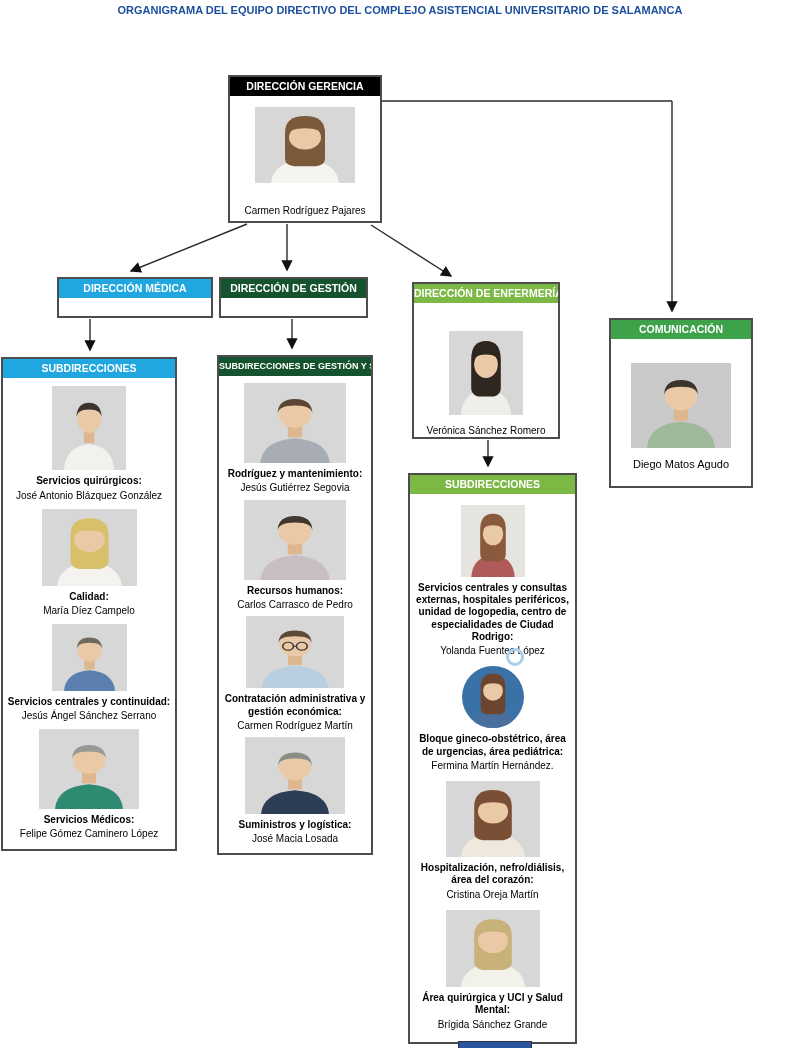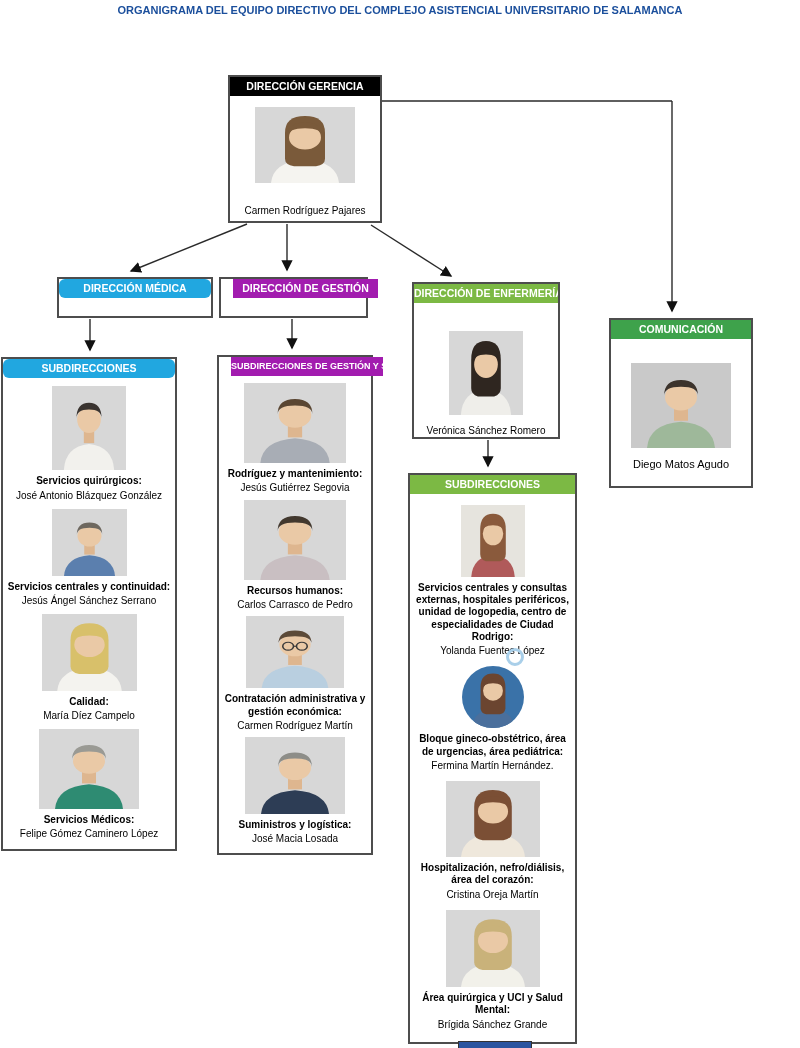--- a/index.html
+++ b/index.html
@@ -13,22 +13,22 @@
   }
   .box{
     position:absolute;background:#fff;border:2px solid #4d4d4d;box-sizing:border-box;
   }
   .hdr{
     width:100%;height:19px;line-height:19px;text-align:center;color:#fff;
     font-weight:bold;font-size:10.5px;box-sizing:border-box;white-space:nowrap;overflow:hidden;
   }
   .hdr.small{font-size:9px;}
   .blue-dk{background:#000000;}
-  .blue-lt{background:#21A7E0;border-radius:6px;}
-  .orange{background:#a21caf;margin-left:12px;}
+  .blue-lt{background:#21A7E0;}
+  .orange{background:#14532d;}
   .green-lt{background:#7CB944;}
   .green-dk{background:#3EA24B;}
   .members{
     display:flex;flex-direction:column;align-items:center;justify-content:space-evenly;
     height:calc(100% - 19px);padding:2px 3px;box-sizing:border-box;
   }
   .member{display:flex;flex-direction:column;align-items:center;}
   .portrait{display:block;line-height:0;}
   .role{font-size:10px;font-weight:bold;text-align:center;line-height:1.22;margin-top:5px;}
   .pname{font-size:10px;text-align:left;line-height:1.25;margin-top:2px;}
@@ -129,42 +129,42 @@
     <rect x="43" y="52" width="14" height="16" fill="#deb68f"></rect>
     <path d="M16 100 Q18 72 50 69 Q82 72 84 100 Z" fill="#f2f1ed"></path>
 
     <circle cx="50" cy="40" r="16" fill="#eac9a6"></circle>
     <path d="M33 39 Q33 20 50 20 Q67 20 67 39 Q67 28 50 28 Q33 28 33 39 Z" fill="#3a3430"></path>
   </svg></span>
       <div class="role">Servicios quirúrgicos:</div>
       <div class="pname">José Antonio Blázquez González</div>
     </div>
     <div class="member">
+      <span class="portrait" style="width:95px;height:77px;"><svg viewBox="0 0 100 100" preserveAspectRatio="none" width="100%" height="100%">
+    <rect width="100" height="100" fill="#d7d7d7"></rect>
+    <rect x="43" y="52" width="14" height="16" fill="#deb68f"></rect>
+    <path d="M16 100 Q18 72 50 69 Q82 72 84 100 Z" fill="#f4f3ef"></path>
+    <path d="M30 34 Q30 12 50 12 Q70 12 70 34 L70 68 Q70 76 61 78 L39 78 Q30 76 30 68 Z" fill="#d8c06a"></path>
+    <circle cx="50" cy="40" r="16" fill="#eac9a6"></circle>
+    <path d="M33 39 Q33 20 50 20 Q67 20 67 39 Q67 28 50 28 Q33 28 33 39 Z" fill="#d8c06a"></path>
+  </svg></span>
+      <div class="role">Calidad:</div>
+      <div class="pname">María Díez Campelo</div>
+    </div>
+    <div class="member">
       <span class="portrait" style="width:75px;height:67px;"><svg viewBox="0 0 100 100" preserveAspectRatio="none" width="100%" height="100%">
     <rect width="100" height="100" fill="#d7d7d7"></rect>
     <rect x="43" y="52" width="14" height="16" fill="#deb68f"></rect>
     <path d="M16 100 Q18 72 50 69 Q82 72 84 100 Z" fill="#5b7fae"></path>
 
     <circle cx="50" cy="40" r="16" fill="#eac9a6"></circle>
     <path d="M33 39 Q33 20 50 20 Q67 20 67 39 Q67 28 50 28 Q33 28 33 39 Z" fill="#6e685f"></path>
   </svg></span>
       <div class="role">Servicios centrales y continuidad:</div>
       <div class="pname">Jesús Ángel Sánchez Serrano</div>
-    </div>
-    <div class="member">
-      <span class="portrait" style="width:95px;height:77px;"><svg viewBox="0 0 100 100" preserveAspectRatio="none" width="100%" height="100%">
-    <rect width="100" height="100" fill="#d7d7d7"></rect>
-    <rect x="43" y="52" width="14" height="16" fill="#deb68f"></rect>
-    <path d="M16 100 Q18 72 50 69 Q82 72 84 100 Z" fill="#f4f3ef"></path>
-    <path d="M30 34 Q30 12 50 12 Q70 12 70 34 L70 68 Q70 76 61 78 L39 78 Q30 76 30 68 Z" fill="#d8c06a"></path>
-    <circle cx="50" cy="40" r="16" fill="#eac9a6"></circle>
-    <path d="M33 39 Q33 20 50 20 Q67 20 67 39 Q67 28 50 28 Q33 28 33 39 Z" fill="#d8c06a"></path>
-  </svg></span>
-      <div class="role">Calidad:</div>
-      <div class="pname">María Díez Campelo</div>
     </div>
     <div class="member">
       <span class="portrait" style="width:100px;height:80px;"><svg viewBox="0 0 100 100" preserveAspectRatio="none" width="100%" height="100%">
     <rect width="100" height="100" fill="#d7d7d7"></rect>
     <rect x="43" y="52" width="14" height="16" fill="#deb68f"></rect>
     <path d="M16 100 Q18 72 50 69 Q82 72 84 100 Z" fill="#2e8b72"></path>
 
     <circle cx="50" cy="40" r="16" fill="#eac9a6"></circle>
     <path d="M33 39 Q33 20 50 20 Q67 20 67 39 Q67 28 50 28 Q33 28 33 39 Z" fill="#9a9a94"></path>
   </svg></span>

